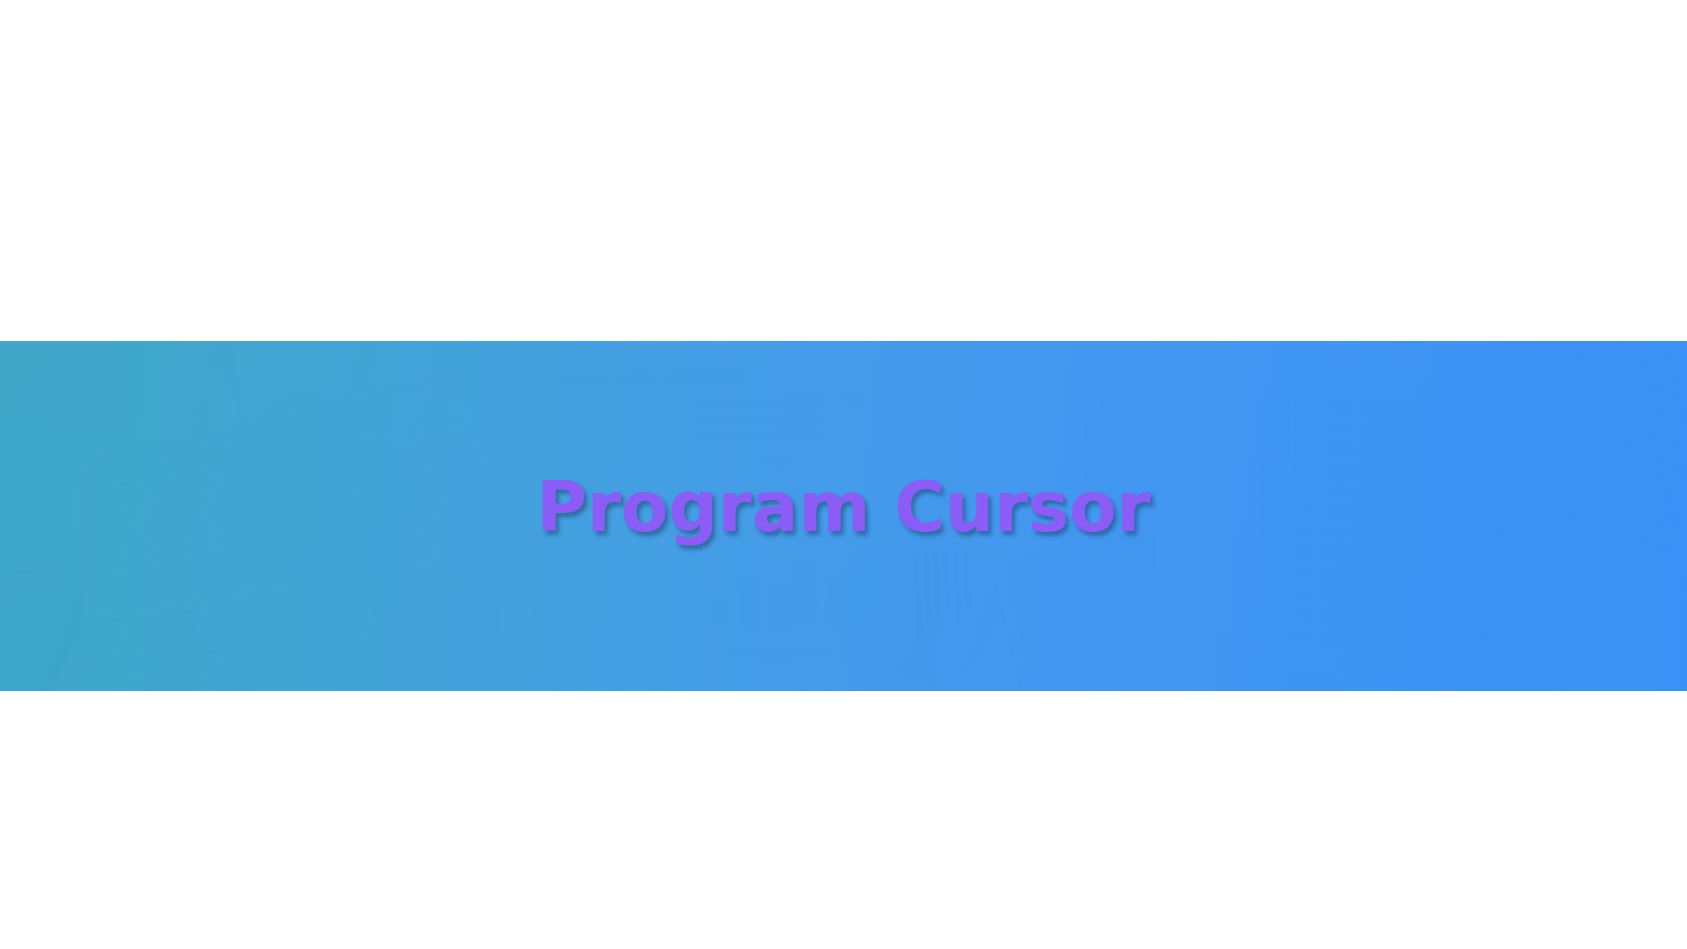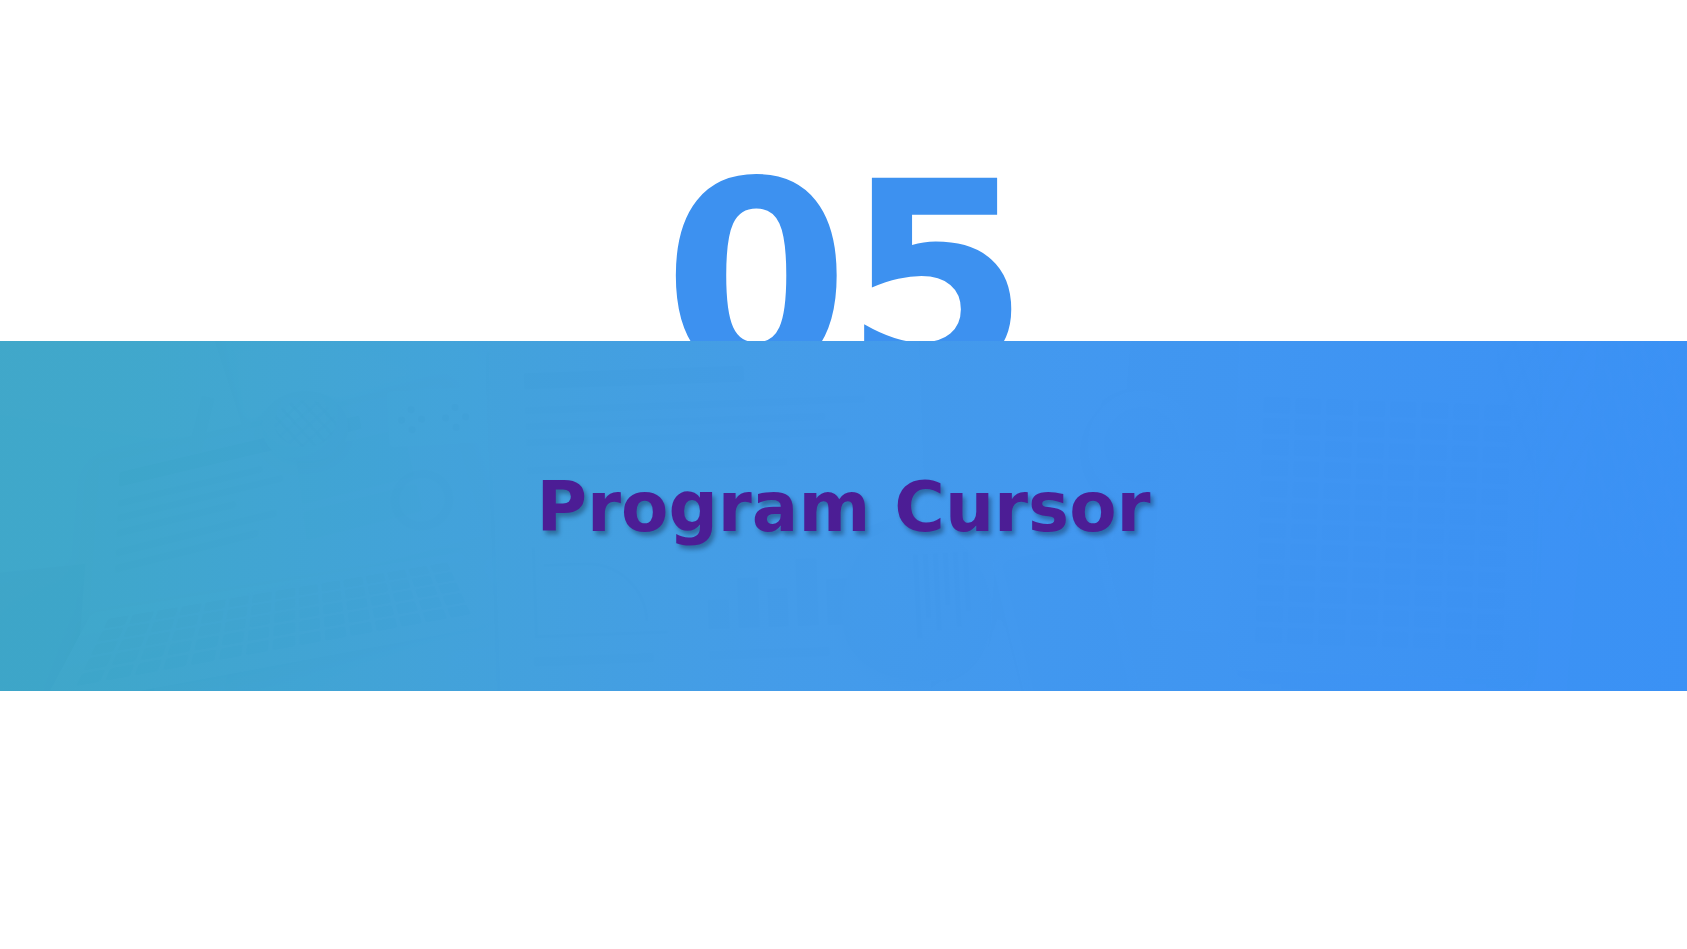--- a/index.html
+++ b/index.html
@@ -411,33 +411,32 @@
     display: flex;
     align-items: center;
     justify-content: center;
     z-index: 5;
   }
   #band-title .title-text {
     font-family: "DejaVu Sans", "Liberation Sans", sans-serif;
     font-weight: 700;
     font-size: 69px;
     letter-spacing: 0px;
-    color: #4c1d95;
+    color: #8b5cf6;
     text-shadow: 3px 4px 4px rgba(10,32,56,.38);
     margin-top: -18px;
     white-space: nowrap;
     user-select: none;
   }
 </style>
 </head>
 <body>
 
 <div id="slide">
 
-  <div id="section-number">05</div>
 
   <div id="band">
 
     <div class="photo">
       <div class="photo-base"></div>
 
       <div class="paper-a"></div>
       <div class="paper-b"></div>
       <div class="paper-c"></div>
 

